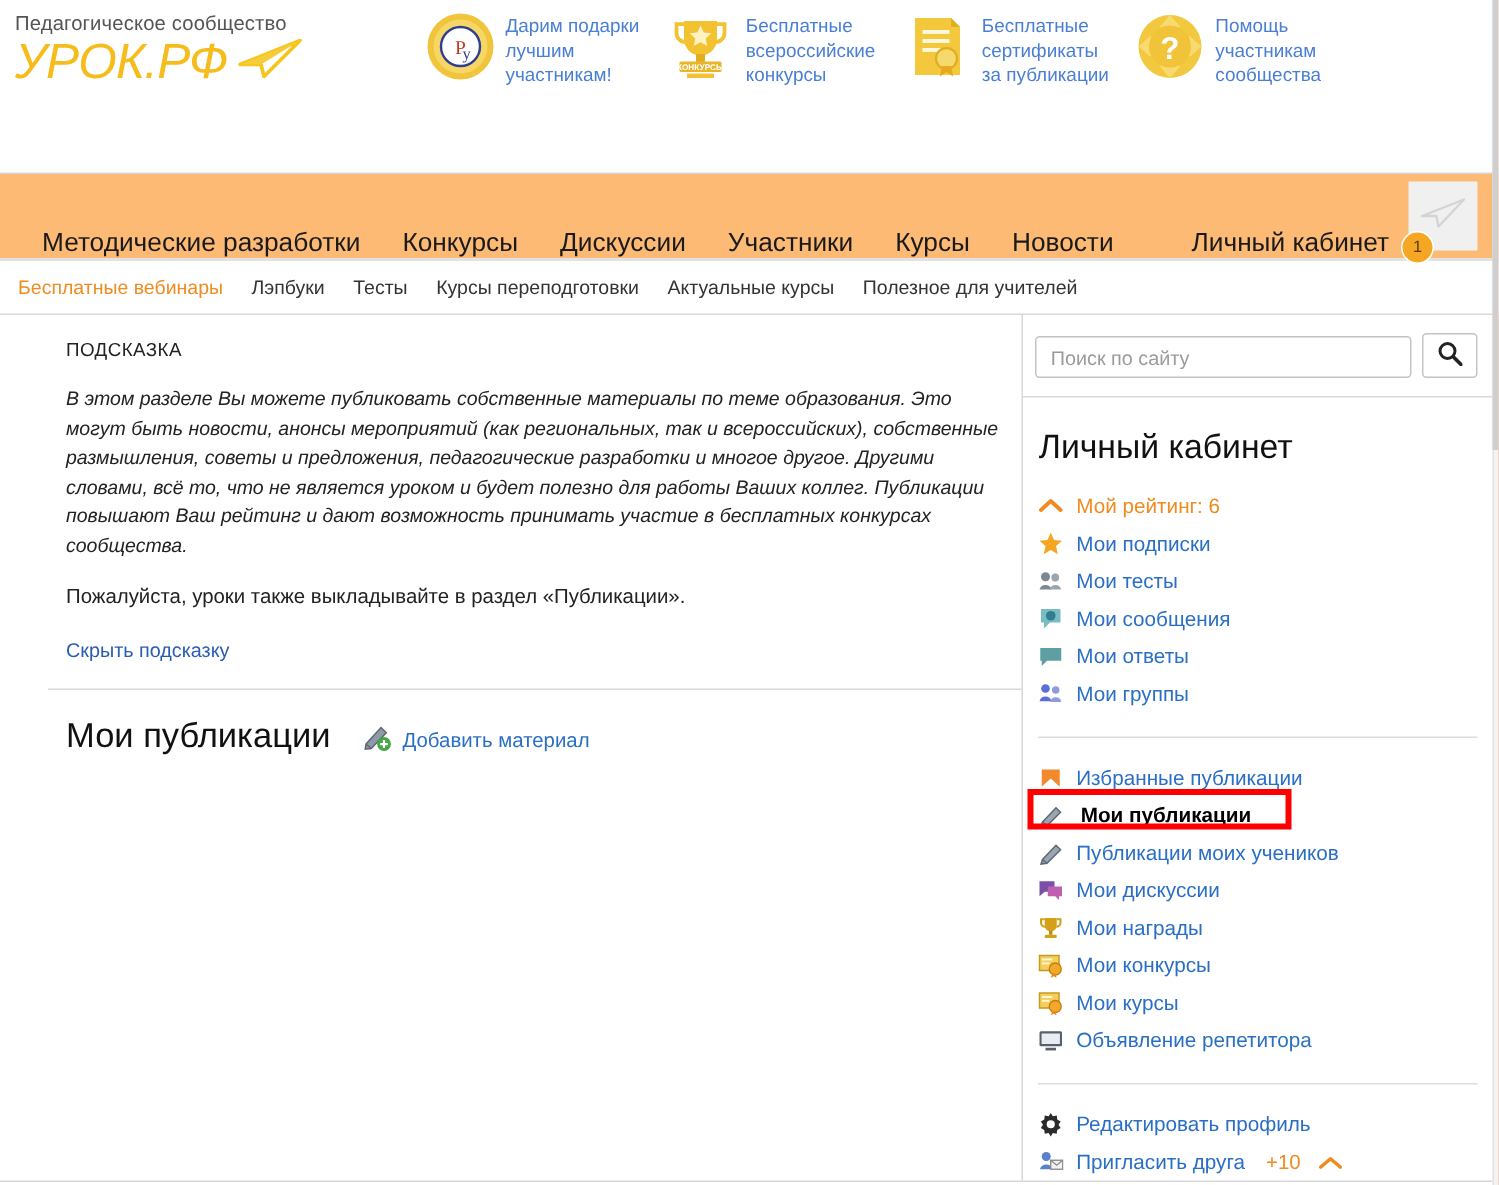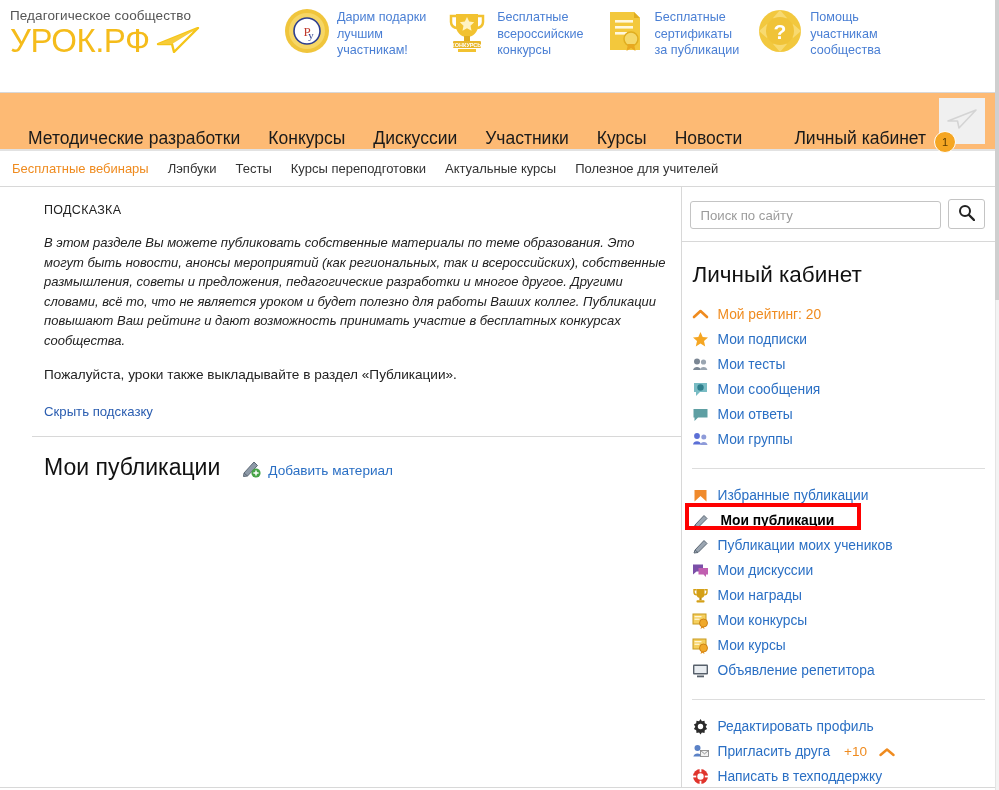--- a/index.html
+++ b/index.html
@@ -13,37 +13,37 @@
   #page {
     position: relative;
     width: 999px; height: 790px;
     background: #fff;
     overflow: hidden;
   }
 
   
   .top-header {
     position: relative;
-    height: 93px;
+    height: 116px;
     background: #ffffff;
     display: flex;
     align-items: flex-start;
     padding-left: 10px;
     padding-top: 4px;
     border-bottom: 1px solid #d8d8d8;
   }
   .logo-block { width: 260px; padding-top: 4px; }
   .logo-tagline {
     font-size: 13.5px;
     color: #555555;
     letter-spacing: .1px;
     margin-bottom: 1px;
   }
   .logo-main {
-    display: flex; align-items: center; gap: 6px;
+    display: flex; align-items: center; gap: 6px; font-style: italic;
   }
   .logo-word {
     font-size: 33px;
     color: #f5bc1b;
     letter-spacing: -0.5px;
     font-weight: 400;
     line-height: 1;
   }
   .logo-plane { margin-top: 2px; }
 
@@ -484,21 +484,21 @@
         <div class="sidebar-title">Личный кабинет</div>
 
         <div class="side-group">
 
           <div class="side-item">
             <span class="side-icon">
               <svg width="17" height="17" viewBox="0 0 17 17">
                 <path d="M2 11 L8.5 5 L15 11" fill="none" stroke="#ef8b1f" stroke-width="2.6" stroke-linecap="round" stroke-linejoin="round"></path>
               </svg>
             </span>
-            <span class="side-label orange">Мой рейтинг: 20</span>
+            <span class="side-label orange">Мой рейтинг: 6</span>
           </div>
 
           <div class="side-item">
             <span class="side-icon">
               <svg width="17" height="17" viewBox="0 0 17 17">
                 <path d="M8.5 1 L10.7 6 L16 6.5 L12 10 L13.2 15.5 L8.5 12.6 L3.8 15.5 L5 10 L1 6.5 L6.3 6 Z" fill="#f5a623"></path>
               </svg>
             </span>
             <span class="side-label">Мои подписки</span>
           </div>

